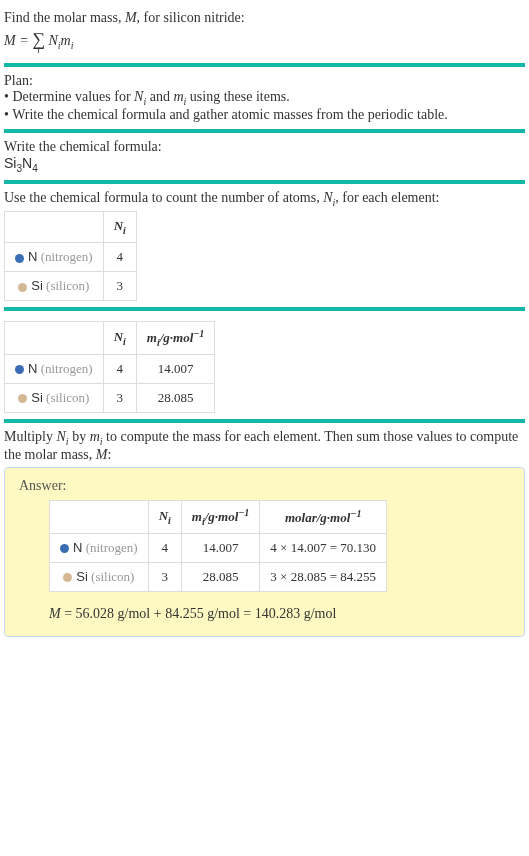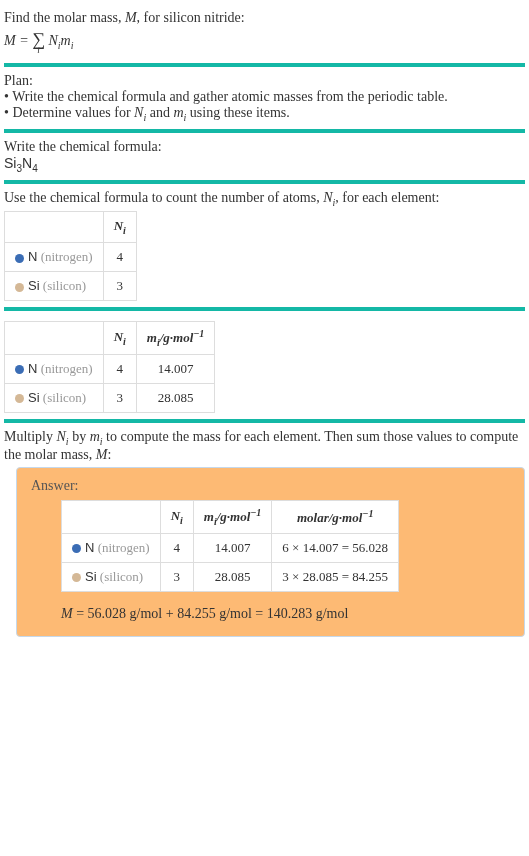--- a/index.html
+++ b/index.html
@@ -56,21 +56,21 @@
       font-family: Arial, sans-serif;
     }
     table {
       border-collapse: collapse;
       margin-top: 4px;
     }
     th, td {
       border: 1px solid #ddd;
       padding: 6px 10px;
       font-size: 13px;
-      text-align: left;
+      text-align: center;
     }
     th {
       font-weight: bold;
       font-style: italic;
       text-align: center;
     }
     td.center {
       text-align: center;
     }
     .dot {
@@ -88,26 +88,25 @@
       background: #d4b896;
     }
     .elem-label {
       color: #999;
     }
     .elem-sym {
       color: #333;
       font-family: Arial, sans-serif;
     }
     .answer-box {
-      background: #fdba74;
+      background: #fef9c3;
       border: 1px solid #c5d8eb;
       border-radius: 4px;
       padding: 10px 20px 14px 14px;
       margin-top: 4px;
-      margin-left: 12px;
     }
     .answer-box table {
       background: #fff;
       margin-left: 30px;
       margin-top: 6px;
     }
     .answer-box .final {
       margin-left: 30px;
       margin-top: 14px;
       font-style: italic;
@@ -127,24 +126,24 @@
   <div>
     <span>Find the molar mass, </span><span class="italic-var">M</span><span>, for silicon nitride:</span>
   </div>
   <div class="formula">
     <span>M</span><span> = </span><span class="subscript-under"><span class="top sum">∑</span><span class="bottom">i</span></span> <span>N</span><sub>i</sub><span>m</span><sub>i</sub>
   </div>
 </div>
 
 <div class="section">
   <div>Plan:</div>
+  <div>
+    <span>• Determine values for </span><span class="italic-var">N</span><sub class="italic-var">i</sub><span> and </span><span class="italic-var">m</span><sub class="italic-var">i</sub><span> using these items.</span>
+  </div>
   <div>• Write the chemical formula and gather atomic masses from the periodic table.</div>
-  <div>
-    <span>• Determine values for </span><span class="italic-var">N</span><sub class="italic-var">i</sub><span> and </span><span class="italic-var">m</span><sub class="italic-var">i</sub><span> using these items.</span>
-  </div>
 </div>
 
 <div class="section">
   <div>Write the chemical formula:</div>
   <div class="chem">
     <span>Si</span><sub>3</sub><span>N</span><sub>4</sub>
   </div>
 </div>
 
 <div class="section">
@@ -202,21 +201,21 @@
           <tr>
         <th></th>
         <th><span>N</span><sub>i</sub></th>
         <th><span>m</span><sub>i</sub><span>/g·mol</span><sup>−1</sup></th>
         <th><span>molar/g·mol</span><sup>−1</sup></th>
       </tr>
       <tr>
         <td><span class="dot dot-n"></span><span class="elem-sym">N</span> <span class="elem-label">(nitrogen)</span></td>
         <td class="center">4</td>
         <td class="center">14.007</td>
-        <td class="center">6 × 14.007 = 56.028</td>
+        <td class="center">4 × 14.007 = 70.130</td>
       </tr>
       <tr>
         <td><span class="dot dot-si"></span><span class="elem-sym">Si</span> <span class="elem-label">(silicon)</span></td>
         <td class="center">3</td>
         <td class="center">28.085</td>
         <td class="center">3 × 28.085 = 84.255</td>
       </tr>
     </tbody>
       </table>
     <div class="final">

